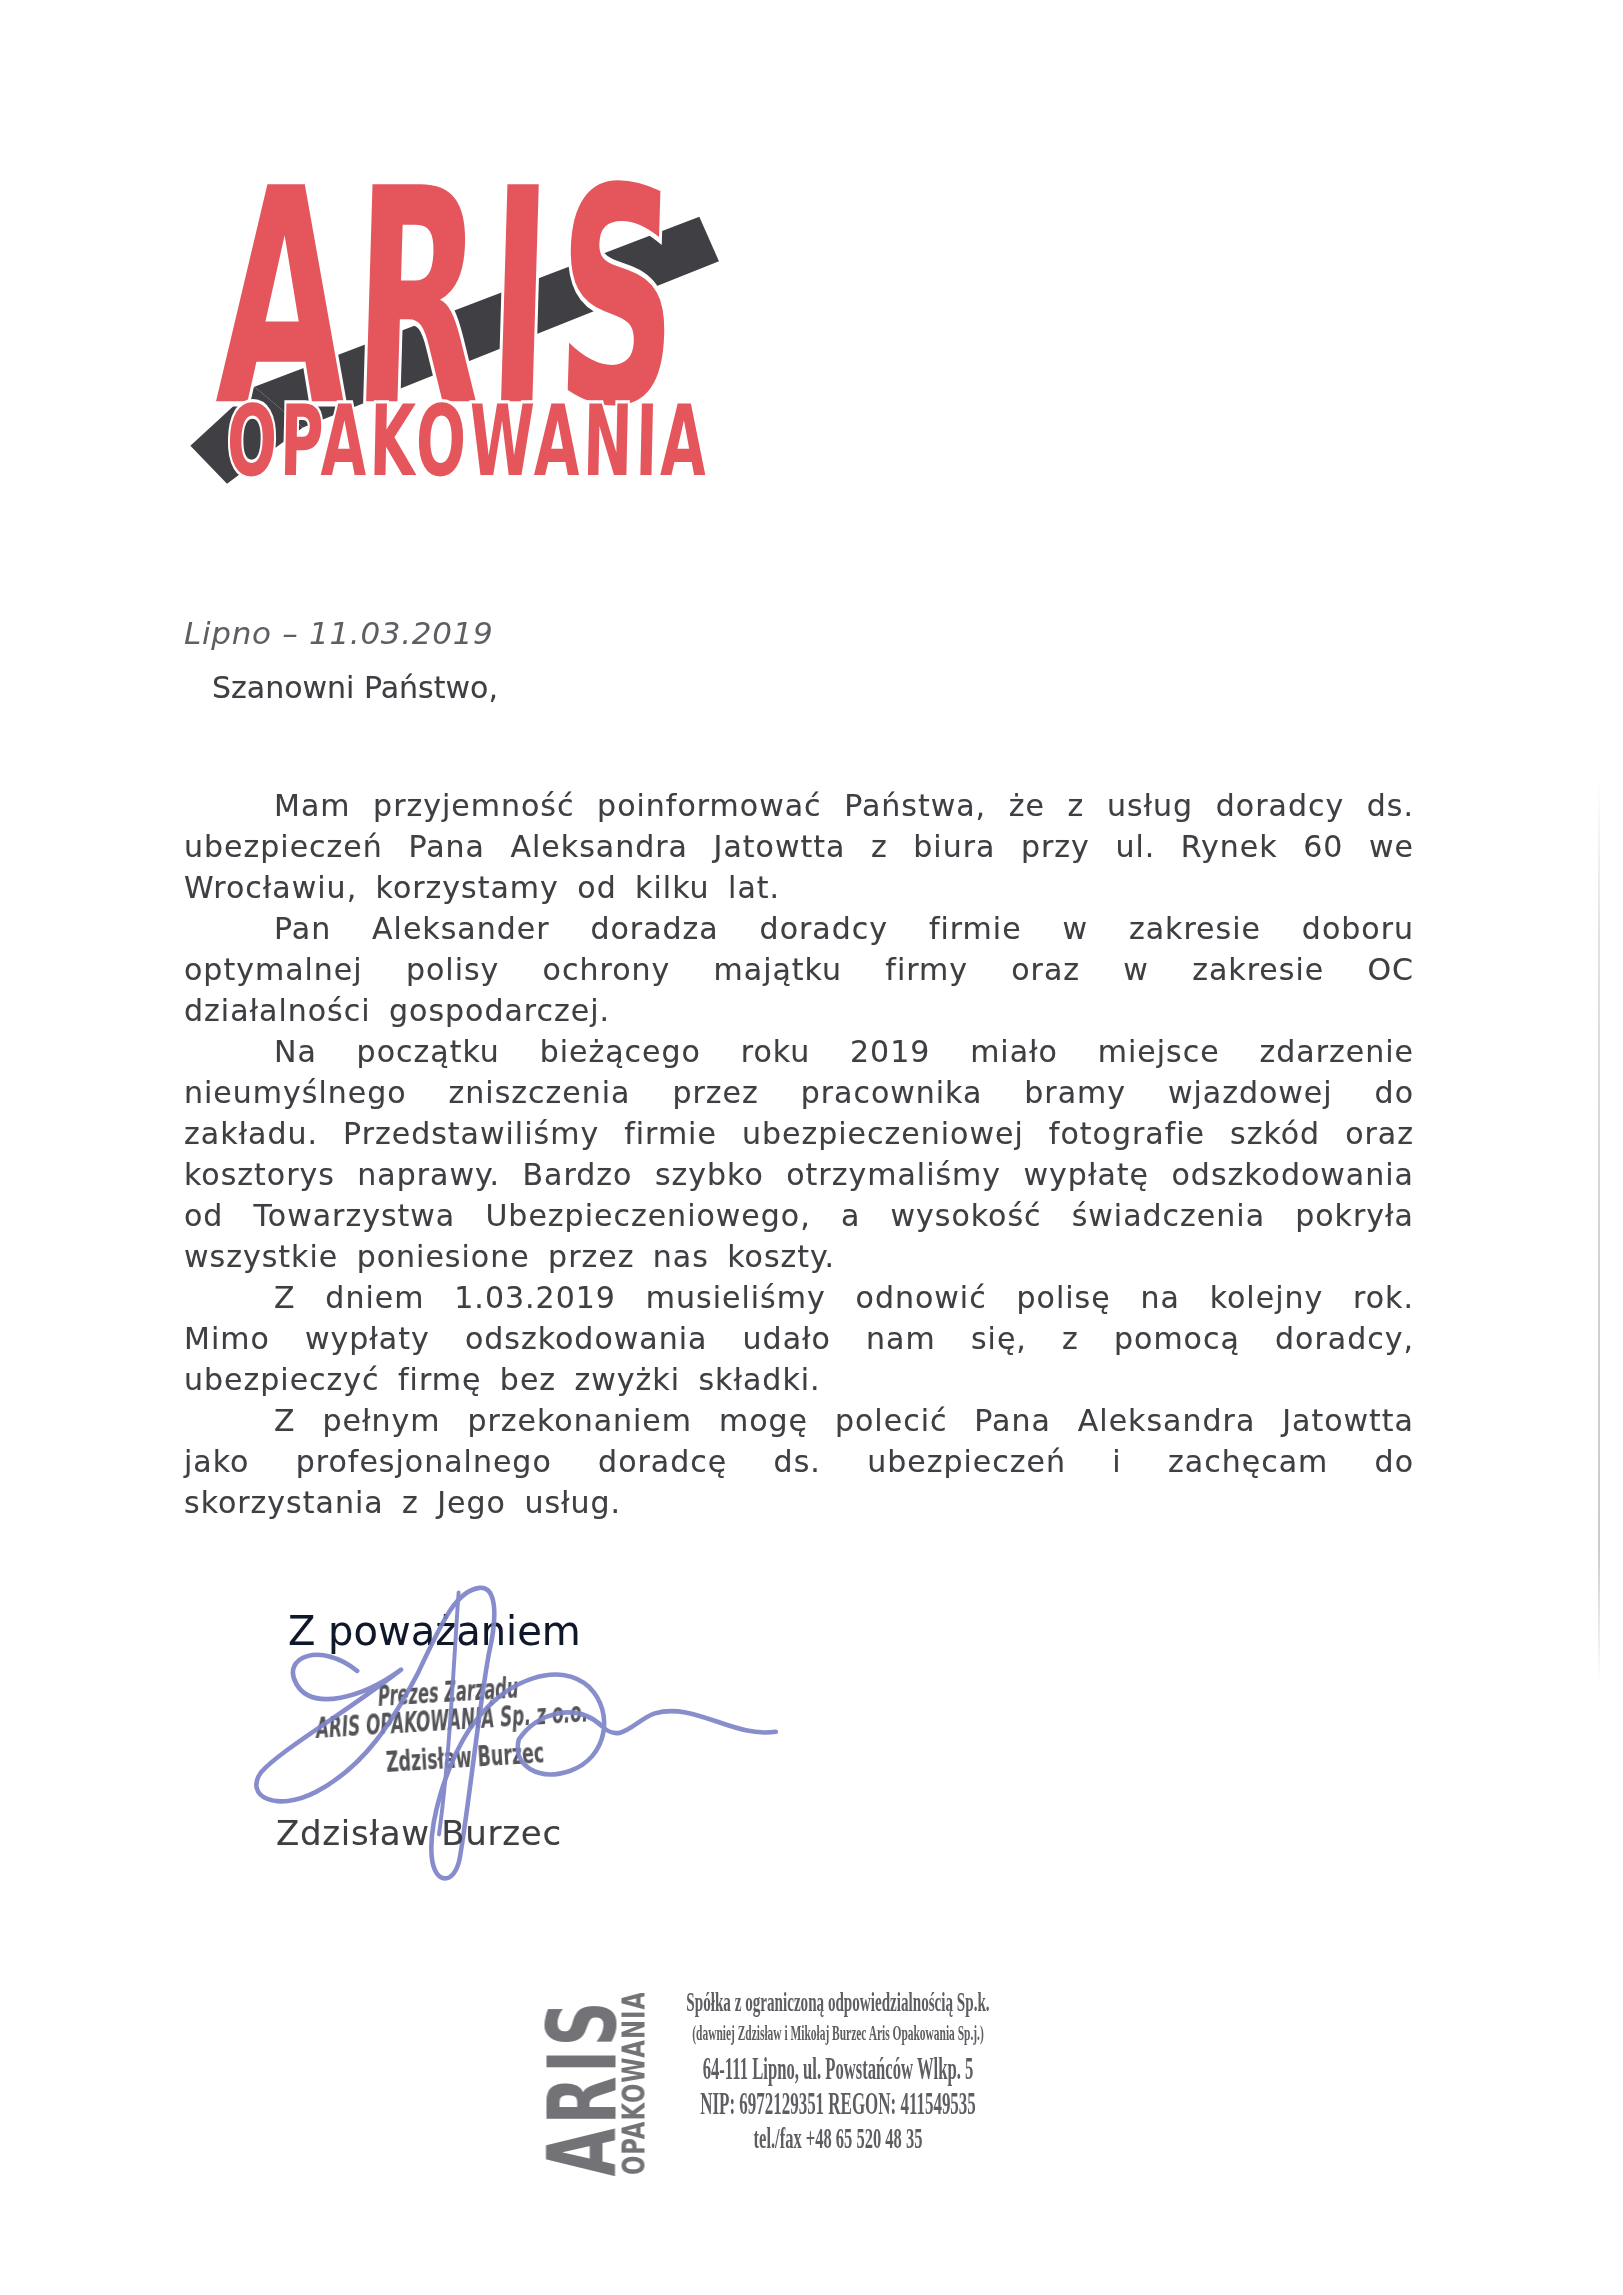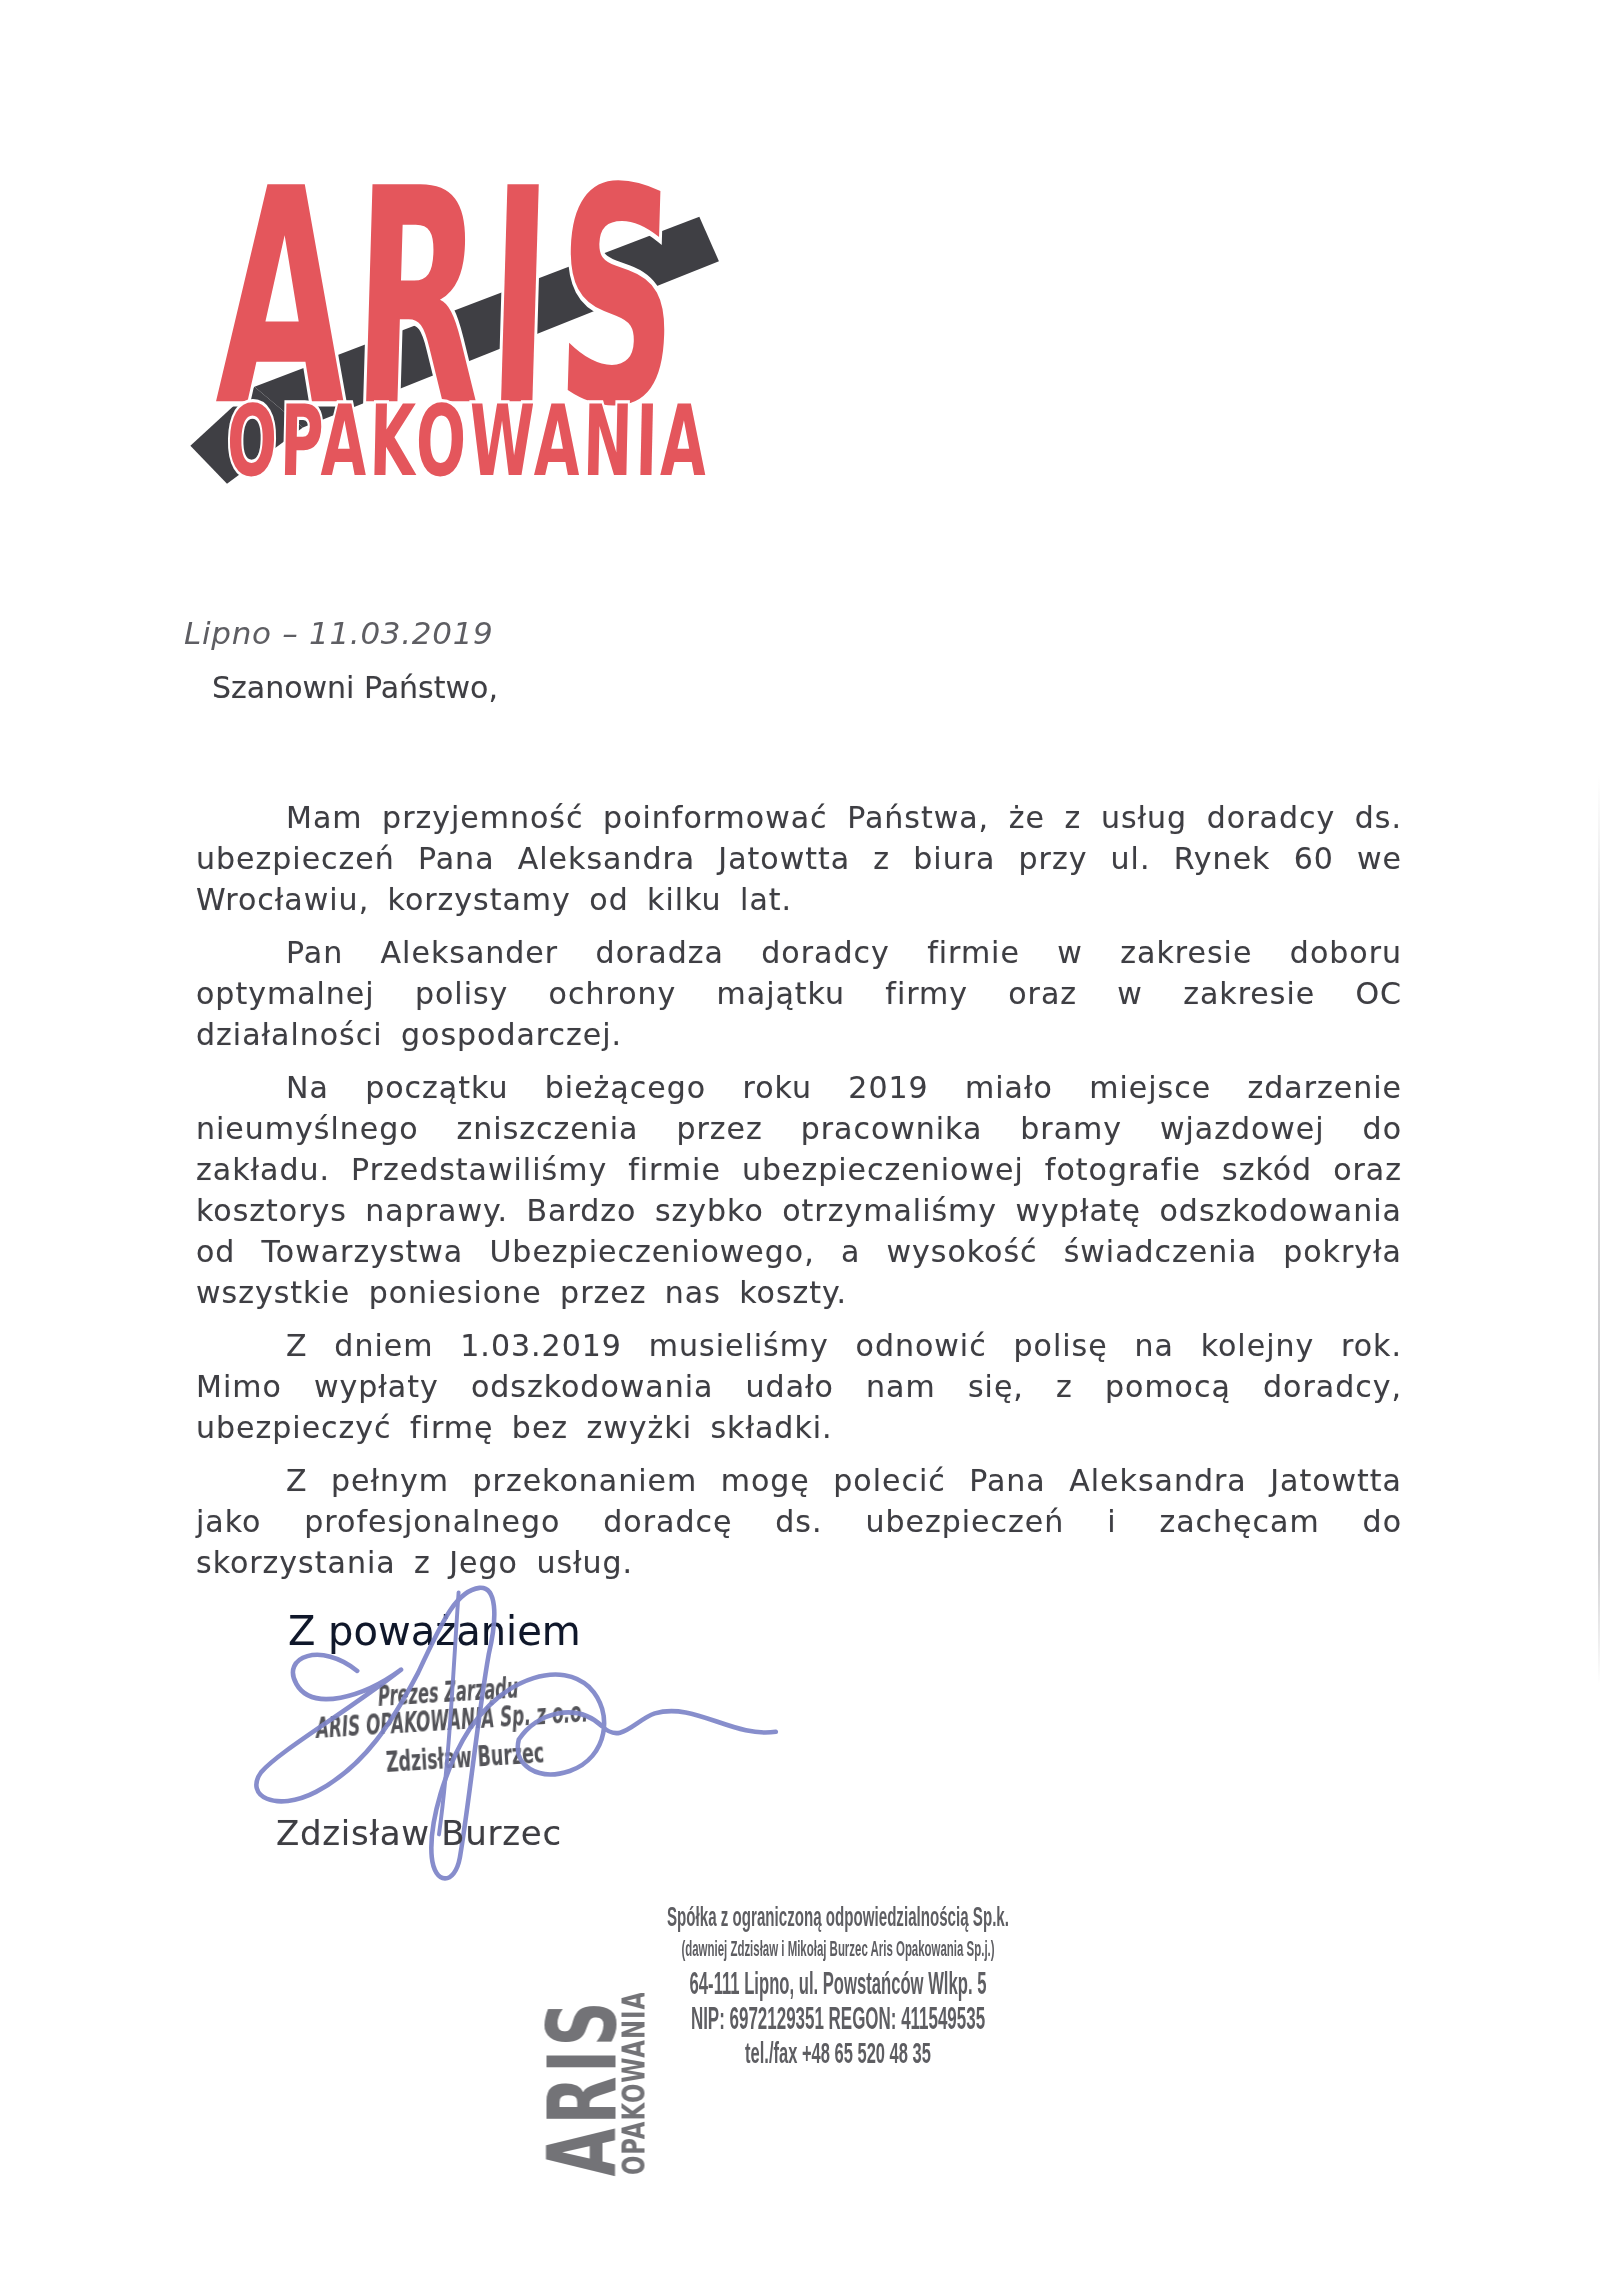--- a/index.html
+++ b/index.html
@@ -31,21 +31,21 @@
 
   
   .body-text {
     position:absolute; left:184px; top:785px; width:1230px;
     font-size:30px; line-height:41px;
     letter-spacing:1px; word-spacing:7.9px;
     text-align:justify;
     color:#3e3e43;
     text-shadow:0 0 0.7px rgba(62,62,66,.35);
   }
-  .body-text p { margin:12px; text-indent:90px; }
+  .body-text p { margin:0; text-indent:90px; }
 
   
   .valediction {
     position:absolute; left:288px; top:1608px;
     font-size:40px; color:#0f172a;
     text-shadow:0 0 0.7px rgba(62,62,66,.35);
   }
   .signer-name {
     position:absolute; left:276px; top:1813px;
     font-size:34px; letter-spacing:0.7px; color:#3e3e43;
@@ -72,22 +72,22 @@
 
   
   .footer-logo { position:absolute; left:542px; top:1993px; width:105px; height:186px; }
   .footer-logo-inner {
     position:absolute; left:50%; top:50%;
     width:186px; height:105px;
     transform:translate(-50%,-50%) rotate(-90deg);
   }
   .footer-logo-inner svg { filter:blur(0.3px); }
   .footer-lines {
-    position:absolute; left:649px; top:1888px; width:377px; height:196px;
-    color:#4d4d52; font-family:Liberation Sans, sans-serif; font-weight:bold;
+    position:absolute; left:649px; top:1973px; width:377px; height:196px;
+    color:#4d4d52; font-family:Liberation Serif, serif; font-weight:bold;
     filter:blur(0.3px); opacity:.9;
   }
   .fl { position:absolute; left:50%; white-space:nowrap; line-height:1; }
   .fl1 { top:15.7px;  font-size:27px; transform:translateX(-50%) scaleX(0.56); }
   .fl2 { top:50px;  font-size:21.6px; transform:translateX(-50%) scaleX(0.53); }
   .fl3 { top:79px; font-size:32px; transform:translateX(-50%) scaleX(0.52); }
   .fl4 { top:114px; font-size:32px; transform:translateX(-50%) scaleX(0.53); }
   .fl5 { top:150px; font-size:30px; transform:translateX(-50%) scaleX(0.55); }
 
   

